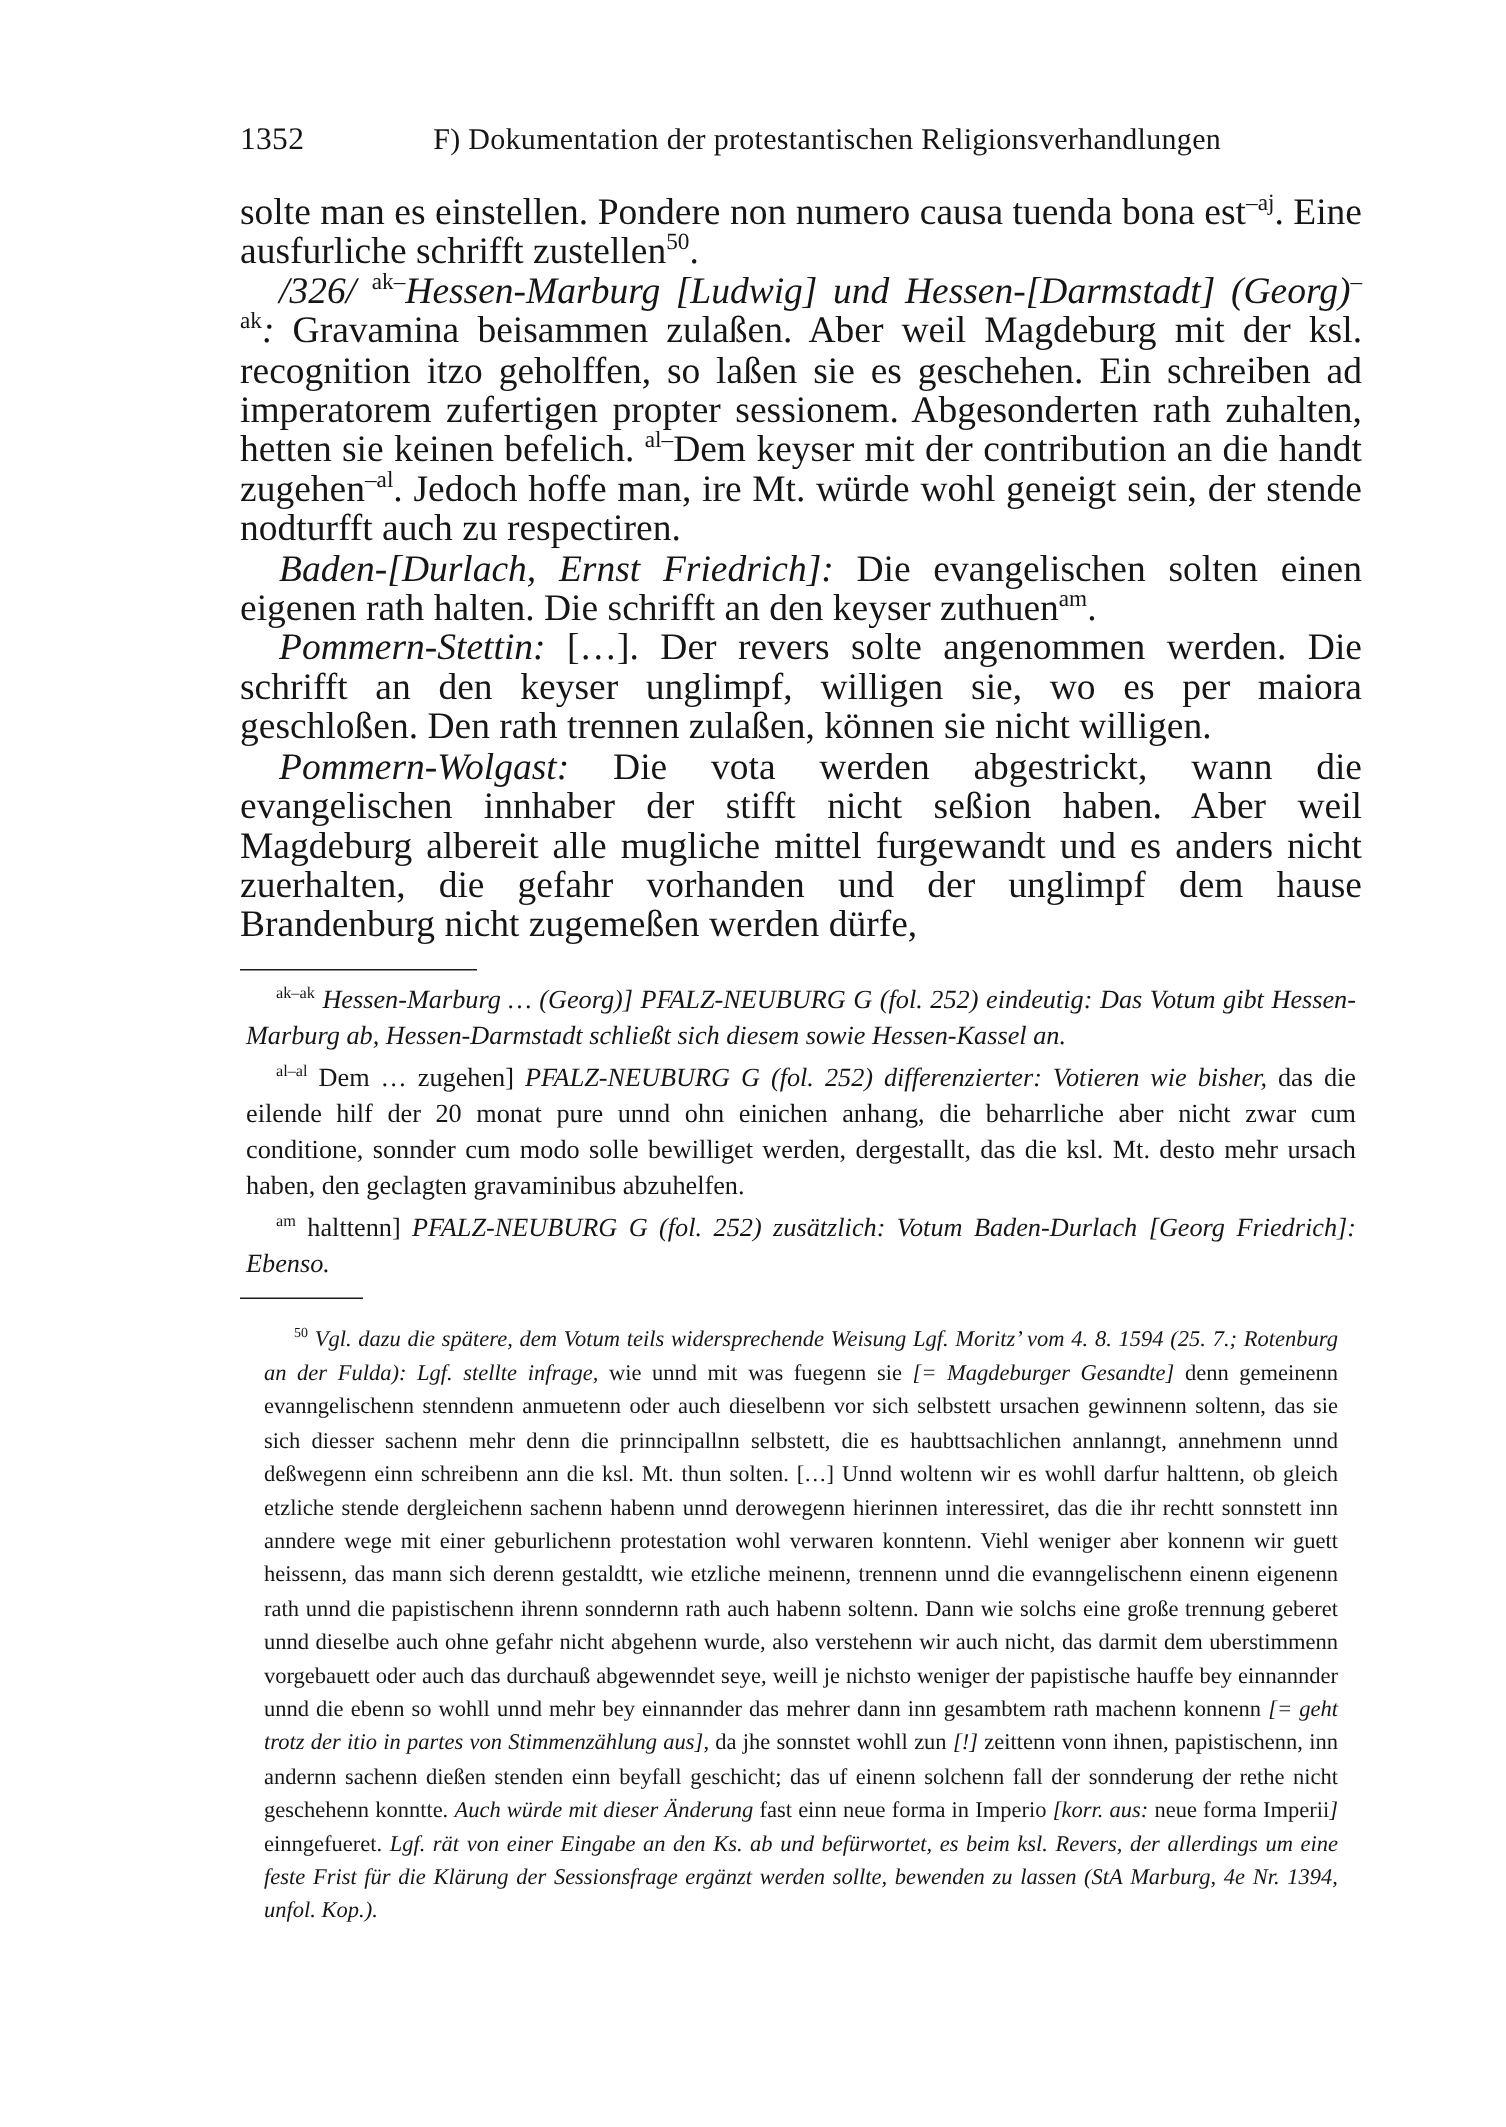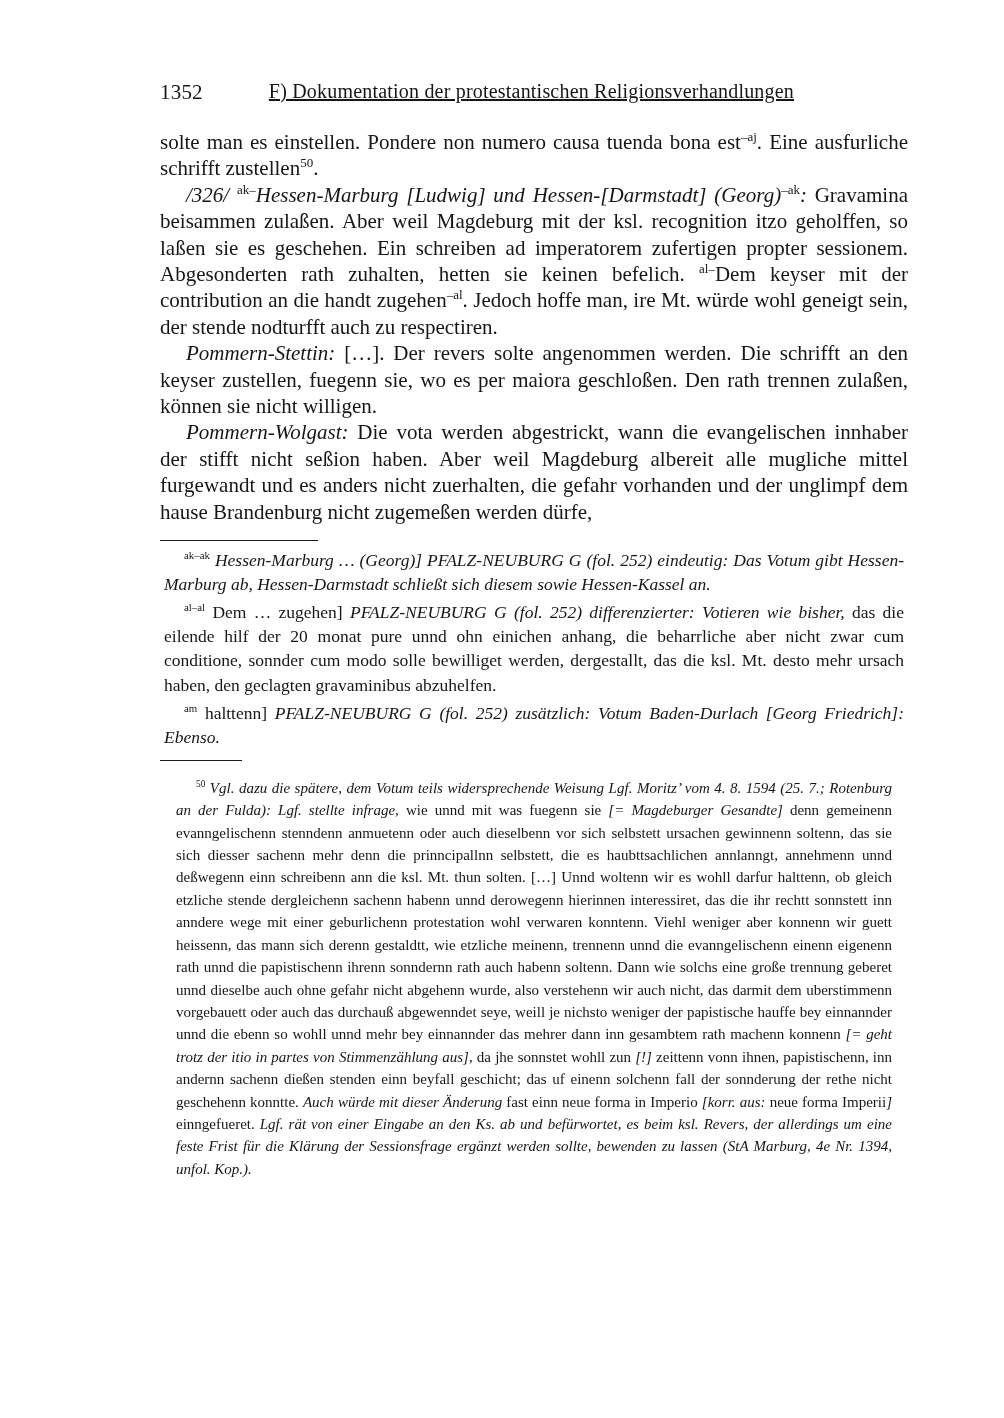--- a/index.html
+++ b/index.html
@@ -16,35 +16,34 @@
     overflow: hidden;
   }
   .page {
     position: absolute;
     left: 160px;
     top: 80px;
     width: 748px;
   }
   .page-header {
     display: flex;
-    align-items: flex-start;
+    align-items: flex-end;
     font-size: 20px;
     letter-spacing: 0.2px;
     margin-bottom: 24px;
   }
   .page-header .pagenum {
     font-size: 21px;
   }
   .page-header .runtitle {
-    margin-left: 66px;
-    text-decoration: underline;
+    margin-left: 86px;
   }
   .body-text p {
     margin: 0;
-    font-size: 21px;
+    font-size: 25px;
     line-height: 26.4px;
     text-align: justify;
     text-indent: 26px;
   }
   .body-text p.noindent { text-indent: 0; }
   .apparatus p {
     margin: 4px;
     font-size: 17.5px;
     line-height: 24.1px;
     text-align: justify;
@@ -86,21 +85,22 @@
 <div class="page">
 
   <header class="page-header">
     <span class="pagenum">1352</span>
     <span class="runtitle">F) Dokumentation der protestantischen Religionsverhandlungen</span>
   </header>
 
   <section class="body-text">
       <p class="noindent"><span>solte man es einstellen. Pondere non numero causa tuenda bona est</span><span class="sup">–aj</span><span>. Eine ausfurliche schrifft zustellen</span><span class="sup">50</span><span>.</span></p>
       <p><span class="it">/326/ </span><span class="sup">ak–</span><span class="it">Hessen-Marburg [Ludwig] und Hessen-[Darmstadt] (Georg)</span><span class="sup">–ak</span><span class="it">:</span><span> Gravamina beisammen zulaßen. Aber weil Magdeburg mit der ksl. recognition itzo geholffen, so laßen sie es geschehen. Ein schreiben ad imperatorem zufertigen propter sessionem. Abgesonderten rath zuhalten, hetten sie keinen befelich. </span><span class="sup">al–</span><span>Dem keyser mit der contribution an die handt zugehen</span><span class="sup">–al</span><span>. Jedoch hoffe man, ire Mt. würde wohl geneigt sein, der stende nodturfft auch zu respectiren.</span></p>
-      <p><span class="it">Pommern-Stettin:</span><span> […]. Der revers solte angenommen werden. Die schrifft an den keyser zustellen, fuegenn sie, wo es per maiora geschloßen. Den rath trennen zulaßen, können sie nicht willigen.</span></p>
+      <p><span class="it">Baden-[Durlach, Ernst Friedrich]:</span><span> Die evangelischen solten einen eigenen rath halten. Die schrifft an den keyser zuthuen</span><span class="sup">am</span><span>.</span></p>
+      <p><span class="it">Pommern-Stettin:</span><span> […]. Der revers solte angenommen werden. Die schrifft an den keyser unglimpf, willigen sie, wo es per maiora geschloßen. Den rath trennen zulaßen, können sie nicht willigen.</span></p>
       <p><span class="it">Pommern-Wolgast:</span><span> Die vota werden abgestrickt, wann die evangelischen innhaber der stifft nicht seßion haben. Aber weil Magdeburg albereit alle mugliche mittel furgewandt und es anders nicht zuerhalten, die gefahr vorhanden und der unglimpf dem hause Brandenburg nicht zugemeßen werden dürfe,</span></p>
     </section>
 
   <hr class="rule rule-apparatus">
 
   <section class="apparatus">
       <p><span class="sup">ak–ak</span><span class="it"> Hessen-Marburg … (Georg)] PFALZ-NEUBURG G (fol. 252) eindeutig: Das Votum gibt Hessen-Marburg ab, Hessen-Darmstadt schließt sich diesem sowie Hessen-Kassel an.</span></p>
       <p><span class="sup">al–al</span><span> Dem … zugehen] </span><span class="it">PFALZ-NEUBURG G (fol. 252) differenzierter: Votieren wie bisher,</span><span> das die eilende hilf der 20 monat pure unnd ohn einichen anhang, die beharrliche aber nicht zwar cum conditione, sonnder cum modo solle bewilliget werden, dergestallt, das die ksl. Mt. desto mehr ursach haben, den geclagten gravaminibus abzuhelfen.</span></p>
       <p><span class="sup">am</span><span> halttenn] </span><span class="it">PFALZ-NEUBURG G (fol. 252) zusätzlich: Votum Baden-Durlach [Georg Friedrich]: Ebenso.</span></p>
     </section>

